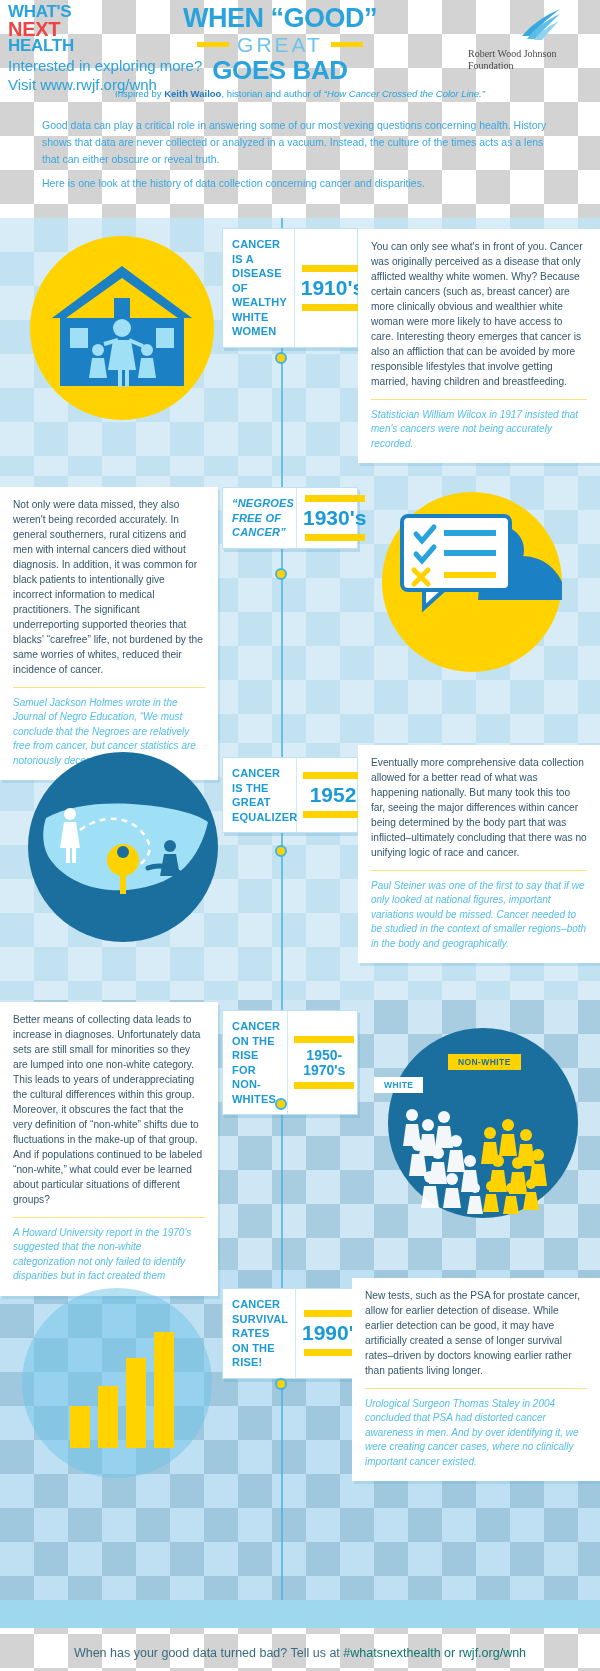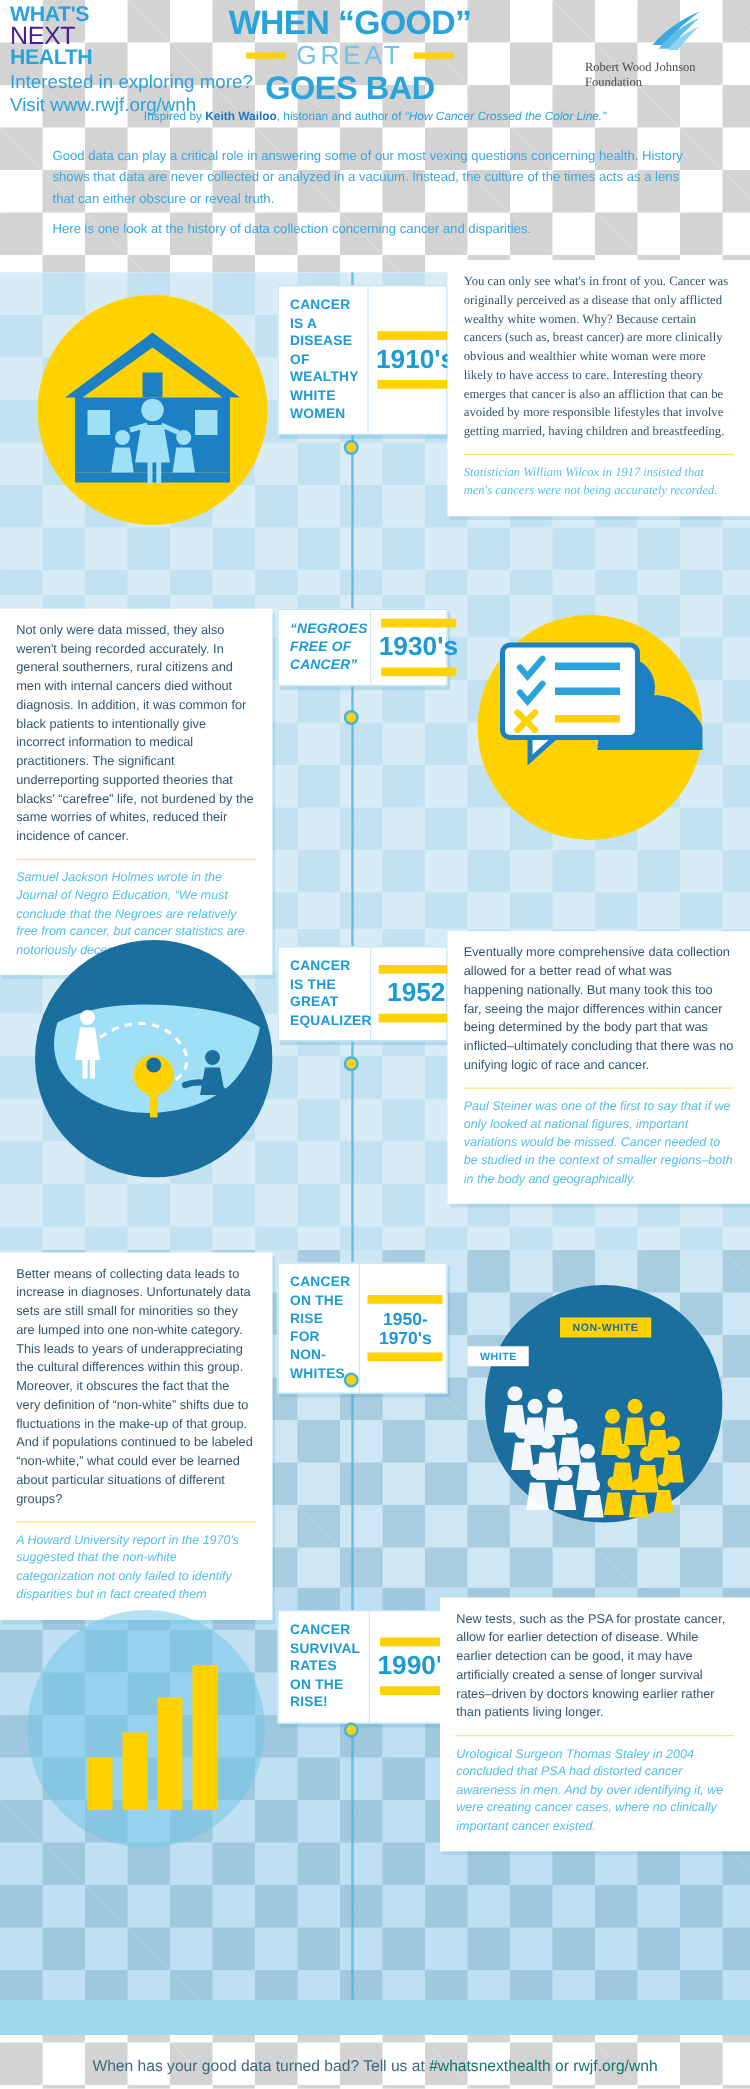--- a/index.html
+++ b/index.html
@@ -24,21 +24,21 @@
   }
   .checker-grey { --c1:#ffffff; --c2:#d3d3d3; }
   .checker-blue-light { --c1:#d8ecf7; --c2:#c2e2f2; }
   .checker-blue-mid   { --c1:#cfe6f4; --c2:#a9cde0; }
   .checker-blue-deep  { --c1:#bfe0f2; --c2:#9fc8de; }
 
   
   .hdr { position:absolute; top:0; left:0; width:600px; height:105px; }
   .wnh-logo { position:absolute; left:8px; top:4px; line-height:0.92; }
   .wnh-logo .l1 { font-size:17px; font-weight:bold; color:#29a3dc; letter-spacing:-0.3px; }
-  .wnh-logo .l2 { font-size:20px; font-weight:normal; color:#4c1d95; letter-spacing:-0.3px; }
+  .wnh-logo .l2 { font-size:20px; font-weight:bold; color:#ef4444; letter-spacing:-0.3px; }
   .wnh-logo .l3 { font-size:17px; font-weight:bold; color:#29a3dc; letter-spacing:-0.3px; }
   .wnh-sub { position:absolute; left:8px; top:57px; font-size:15px; color:#29a3dc; line-height:1.25; }
 
   .main-title { position:absolute; left:150px; top:5px; width:260px; text-align:center; line-height:1.0; }
   .mt1 { font-size:27px; font-weight:bold; color:#29a3dc; letter-spacing:-0.5px; }
   .mt2row { display:flex; align-items:center; justify-content:center; gap:8px; margin-top:2px; }
   .mt2 { font-size:21px; color:#6fc4e8; letter-spacing:3px; font-weight:normal; }
   .dash { width:32px; height:5px; background:#ffd200; display:block; }
   .mt3 { font-size:26px; font-weight:bold; color:#29a3dc; letter-spacing:-0.4px; margin-top:2px; }
 
@@ -189,21 +189,21 @@
         <span>CANCER IS A DISEASE OF WEALTHY WHITE WOMEN</span>
       </div>
       <div class="label-right">
         <div class="ybar"></div>
         <div class="year">1910's</div>
         <div class="ybar"></div>
       </div>
     </div>
     <div class="node" style="top:352px;"></div>
 
-    <div class="body-card" style="left:358px;top:208px;width:242px;font-family:Liberation Serif, serif;">
+    <div class="body-card" style="left:358px;top:229px;width:242px;">
       <p class="main">You can only see what's in front of you. Cancer was originally perceived as a disease that only afflicted wealthy white women. Why? Because certain cancers (such as, breast cancer) are more clinically obvious and wealthier white woman were more likely to have access to care. Interesting theory emerges that cancer is also an affliction that can be avoided by more responsible lifestyles that involve getting married, having children and breastfeeding.</p>
       <hr>
       <p class="quote">Statistician William Wilcox in 1917 insisted that men's cancers were not being accurately recorded.</p>
     </div>
   </div>
 
   <div class="sec">
     <div class="illus" style="left:382px;top:492px;">
       <svg width="180" height="180" viewBox="0 0 180 180">
         <circle cx="90" cy="90" r="90" fill="#ffd200"></circle>

